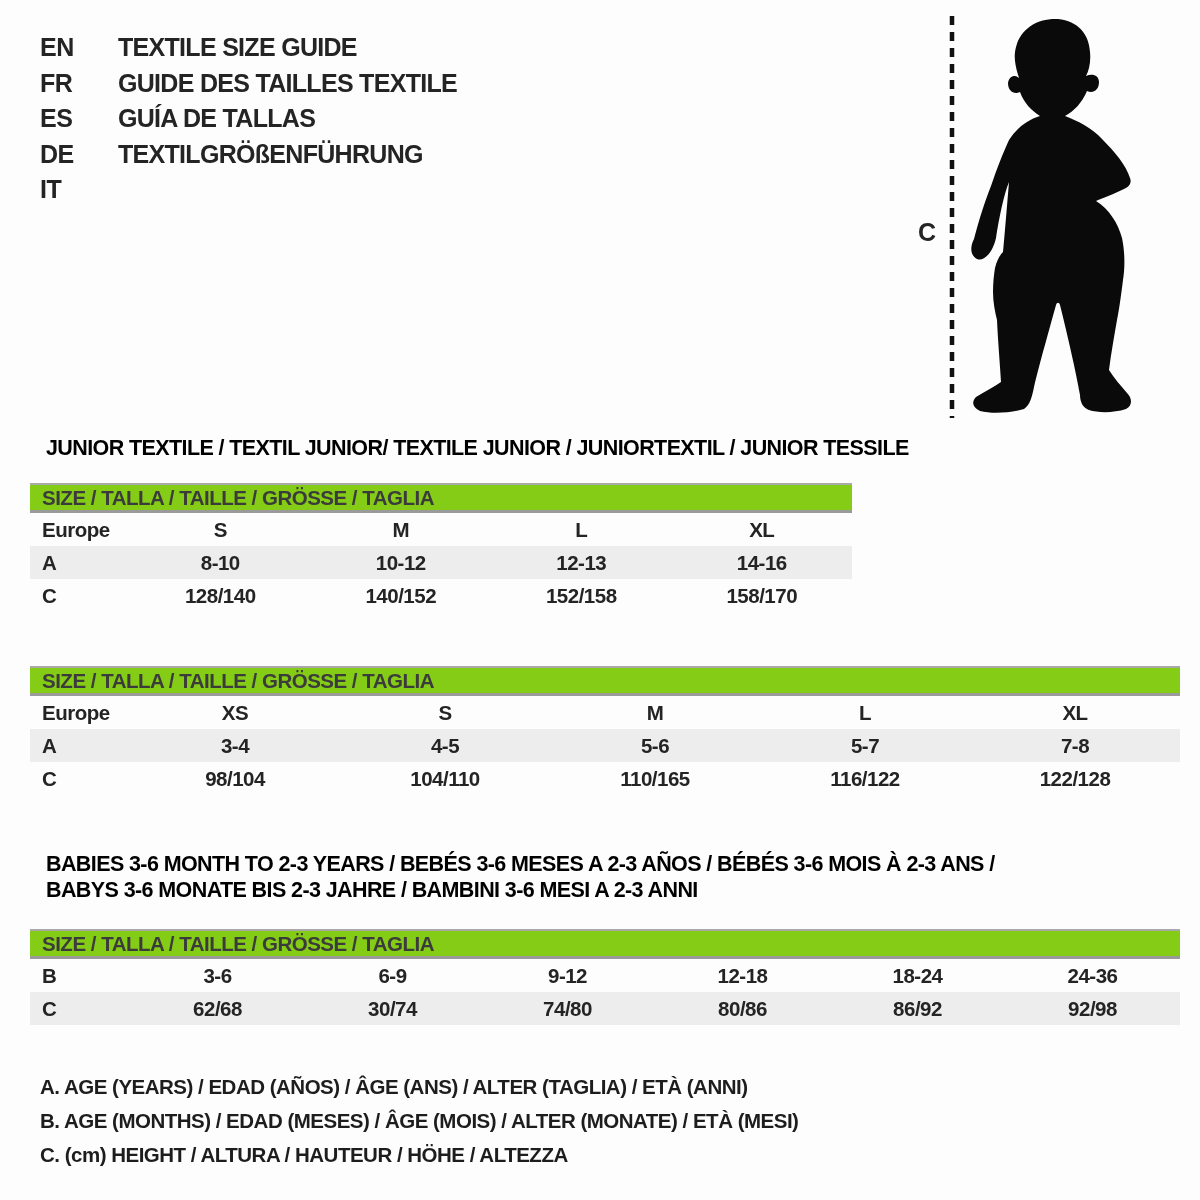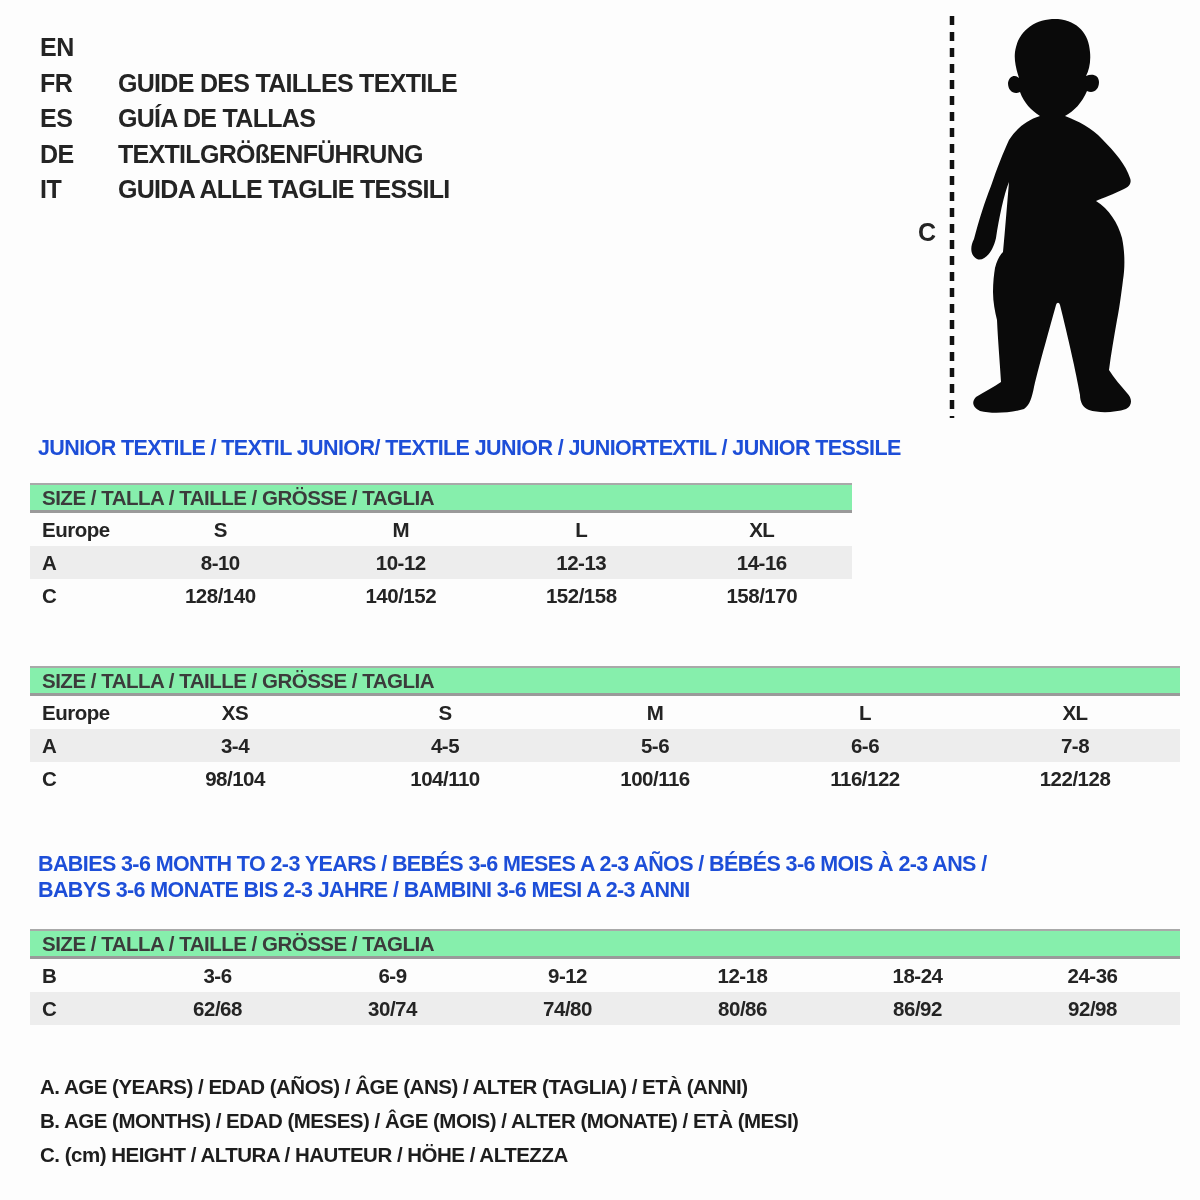--- a/index.html
+++ b/index.html
@@ -23,29 +23,29 @@
   .figure { position:absolute; left:905px; top:12px; width:290px; height:412px; }
   .measure-line { position:absolute; left:44px; top:4px; }
   .figure-label { position:absolute; left:13px; top:206px; font-size:25px; letter-spacing:-0.5px; }
   .silhouette { position:absolute; left:63px; top:0; }
 
   
   .section { position:absolute; left:30px; }
   .section-junior   { top:435px; width:822px; }
   .section-children { top:643px; width:1150px; }
   .section-babies   { top:851px; width:1150px; }
-  .section-title { margin-left:8px; font-size:21.5px; line-height:26px;
-                   letter-spacing:-0.6px; white-space:nowrap; color:#1d4ed8; }
+  .section-title { margin-left:16px; font-size:21.5px; line-height:26px;
+                   letter-spacing:-0.6px; white-space:nowrap; color:#000000; }
   .title-sub { font-size:13px; vertical-align:-4px; letter-spacing:-0.3px; }
   .section-junior   .size-table { margin-top:22px; }
   .section-children .size-table { margin-top:23px; }
   .section-babies   .size-table { margin-top:26px; }
 
   .thead {
-    height:30px; background:#86efac;
+    height:30px; background:#84cc16;
     border-top:2px solid #a9a9a9; border-bottom:3px solid #9a9a9a;
     display:flex; align-items:center; padding-left:12px;
     font-size:20.5px; letter-spacing:-0.5px; color:#3b3b3b; white-space:nowrap;
   }
   .trow { display:flex; align-items:center; height:33px; font-size:20.5px; letter-spacing:-0.5px; }
   .trow.shaded { background:#ededed; }
   .tlabel { width:100px; padding-left:12px; flex:0 0 auto; }
   .tcell  { flex:1 1 0; text-align:center; }
 
   
@@ -53,36 +53,36 @@
   .footnote { font-size:20.5px; line-height:34px; letter-spacing:-0.5px; white-space:nowrap; color:#1d1d1d; }
 </style>
 </head>
 <body>
 
 <div class="page">
 
   <div class="lang-list">
     <div class="lang-row">
       <span class="lang-code">EN</span>
+      <span class="lang-title">TEXTILE SIZE GUIDE</span>
     </div>
     <div class="lang-row">
       <span class="lang-code">FR</span>
       <span class="lang-title">GUIDE DES TAILLES TEXTILE</span>
     </div>
     <div class="lang-row">
       <span class="lang-code">ES</span>
       <span class="lang-title">GUÍA DE TALLAS</span>
     </div>
     <div class="lang-row">
       <span class="lang-code">DE</span>
       <span class="lang-title">TEXTILGRÖßENFÜHRUNG</span>
     </div>
     <div class="lang-row">
       <span class="lang-code">IT</span>
-      <span class="lang-title">GUIDA ALLE TAGLIE TESSILI</span>
     </div>
   </div>
 
   <div class="figure">
     <span class="figure-label">C</span>
     <svg class="measure-line" width="6" height="402" viewBox="0 0 6 402">
       <line x1="3" y1="0" x2="3" y2="402" stroke="#111111" stroke-width="4.5" stroke-dasharray="9 7"></line>
     </svg>
     <svg class="silhouette" width="170" height="410" viewBox="0 0 170 410">
       <path fill="#0a0a0a" d="
@@ -168,28 +168,28 @@
         <span class="tcell">S</span>
         <span class="tcell">M</span>
         <span class="tcell">L</span>
         <span class="tcell">XL</span>
       </div>
       <div class="trow shaded">
         <span class="tlabel">A</span>
         <span class="tcell">3-4</span>
         <span class="tcell">4-5</span>
         <span class="tcell">5-6</span>
-        <span class="tcell">6-6</span>
+        <span class="tcell">5-7</span>
         <span class="tcell">7-8</span>
       </div>
       <div class="trow">
         <span class="tlabel">C</span>
         <span class="tcell">98/104</span>
         <span class="tcell">104/110</span>
-        <span class="tcell">100/116</span>
+        <span class="tcell">110/165</span>
         <span class="tcell">116/122</span>
         <span class="tcell">122/128</span>
       </div>
     </div>
   </section>
 
   <section class="section section-babies">
     <h2 class="section-title">BABIES 3-6 MONTH TO 2-3 YEARS / BEBÉS 3-6 MESES A 2-3 AÑOS / BÉBÉS 3-6 MOIS À 2-3 ANS /</h2>
     <h2 class="section-title">BABYS 3-6 MONATE BIS 2-3 JAHRE / BAMBINI 3-6 MESI A 2-3 ANNI</h2>
     <div class="size-table">

